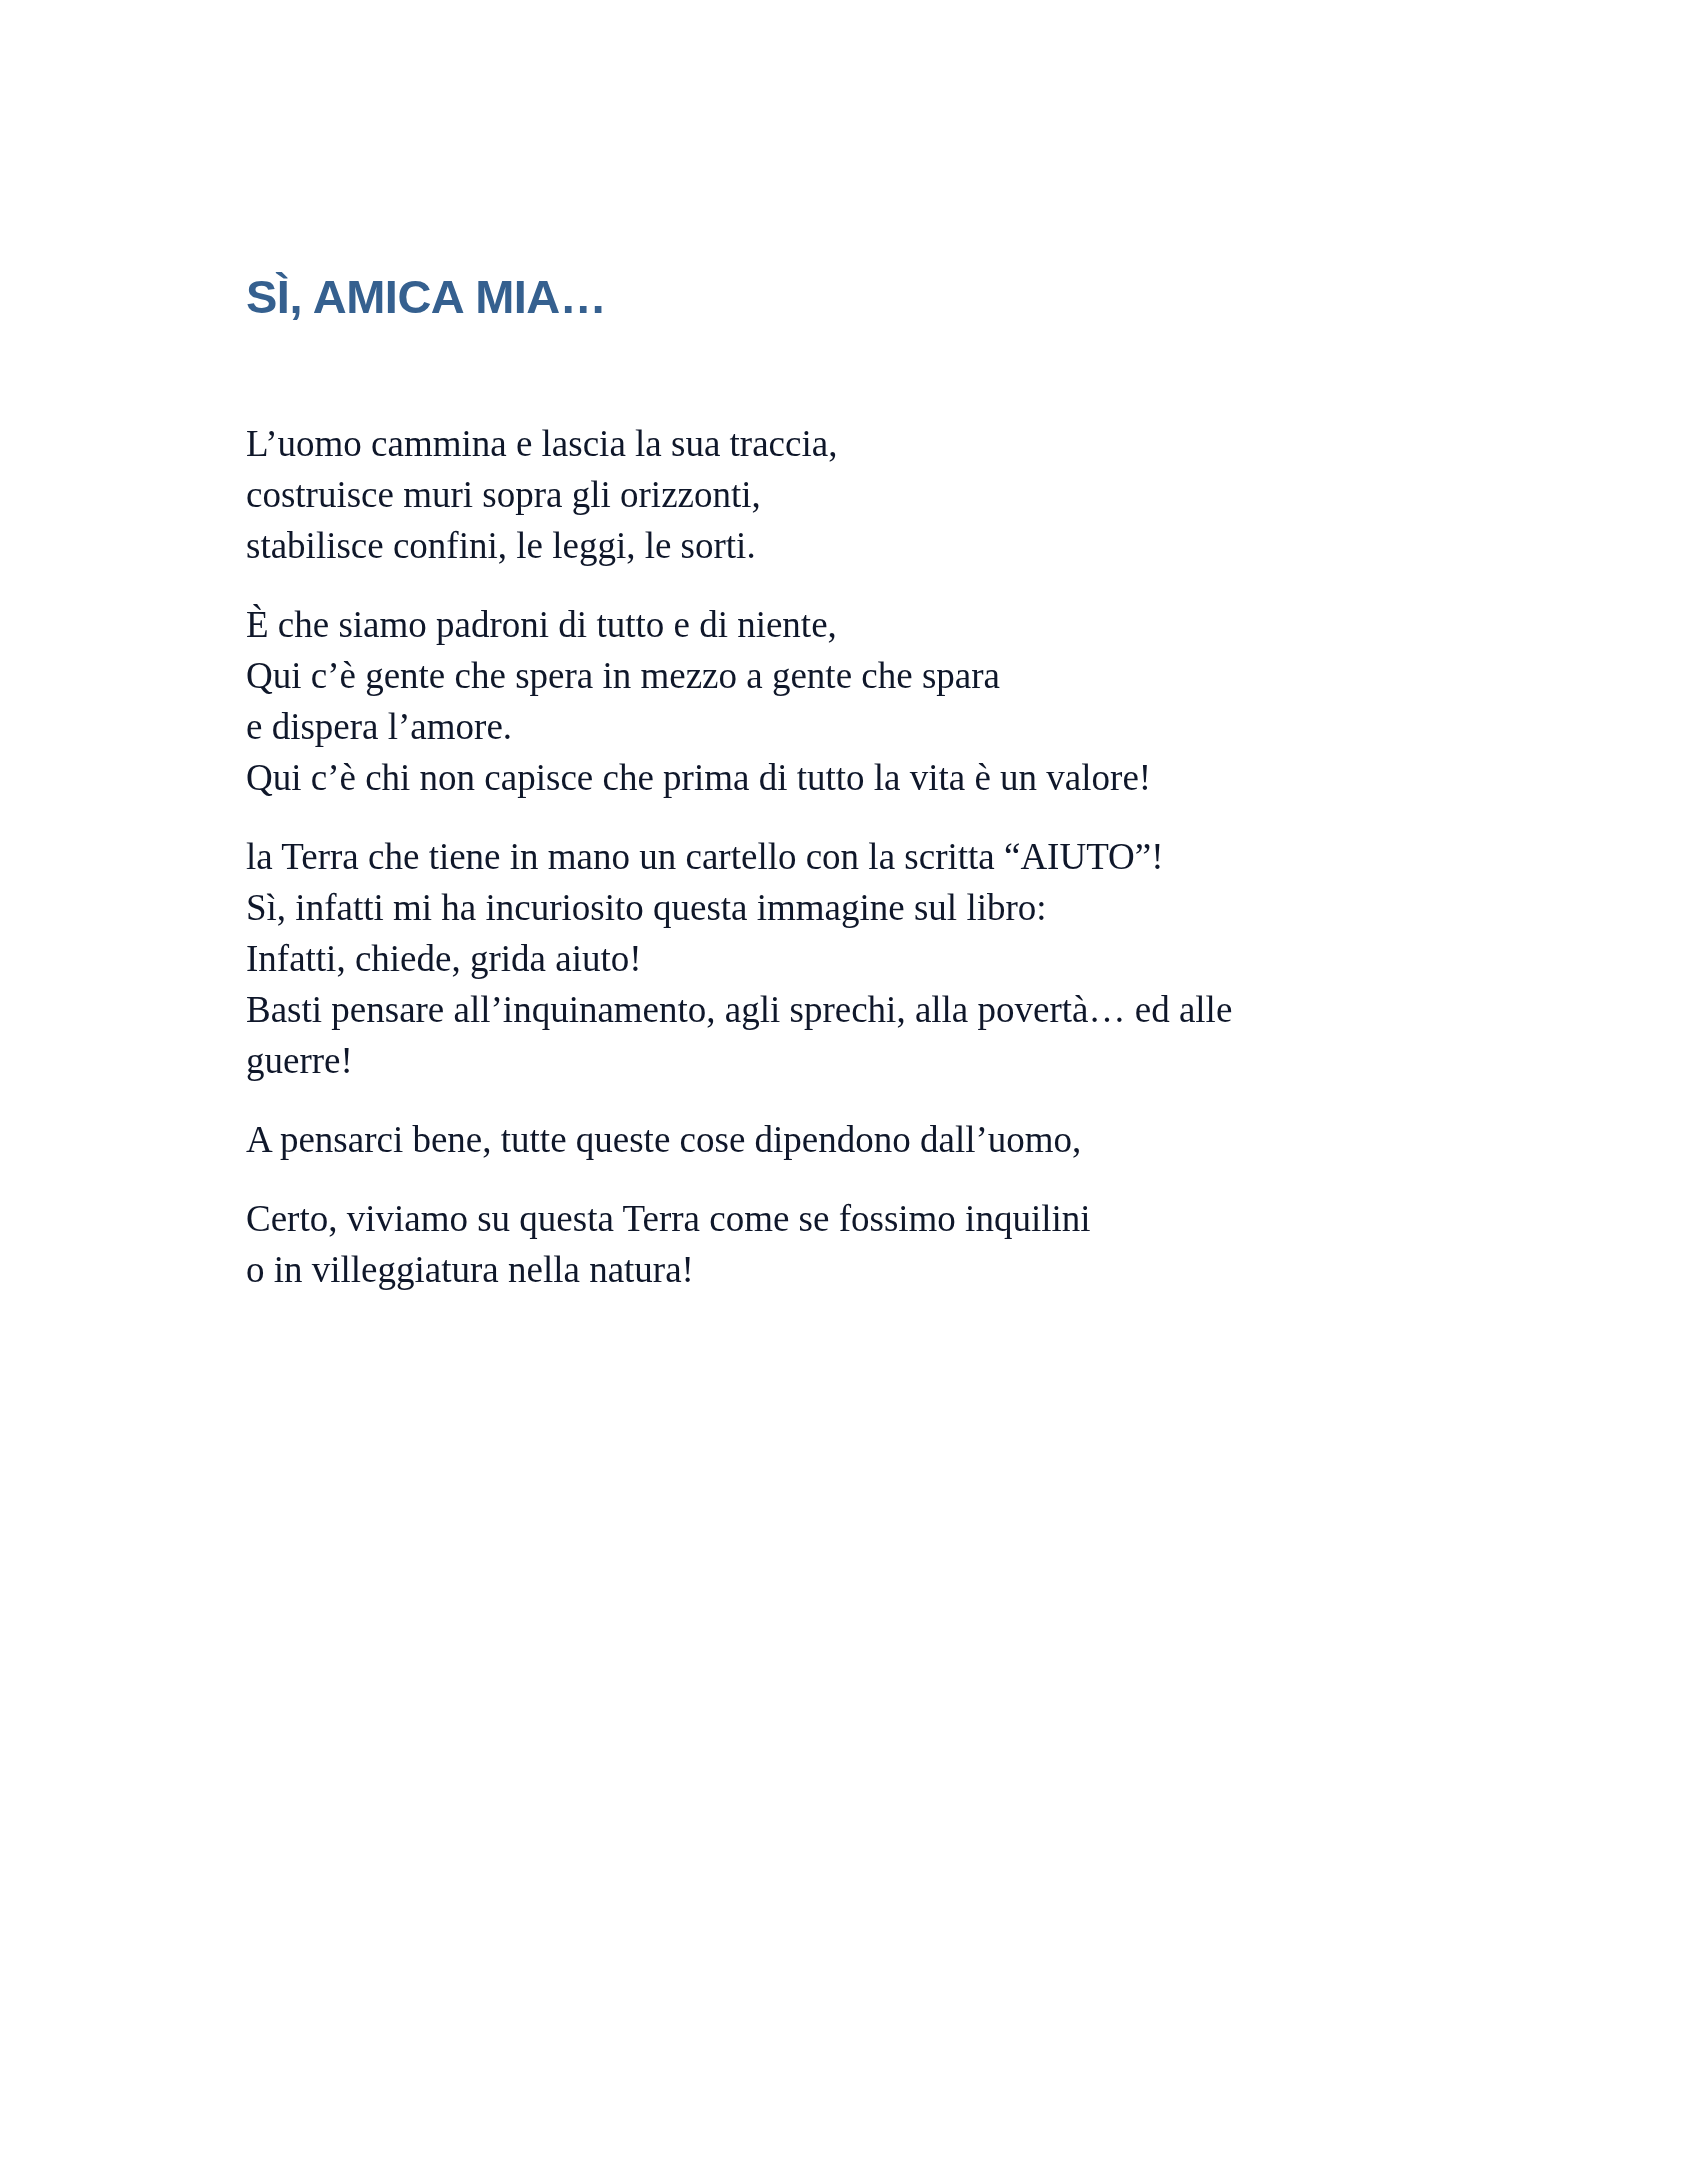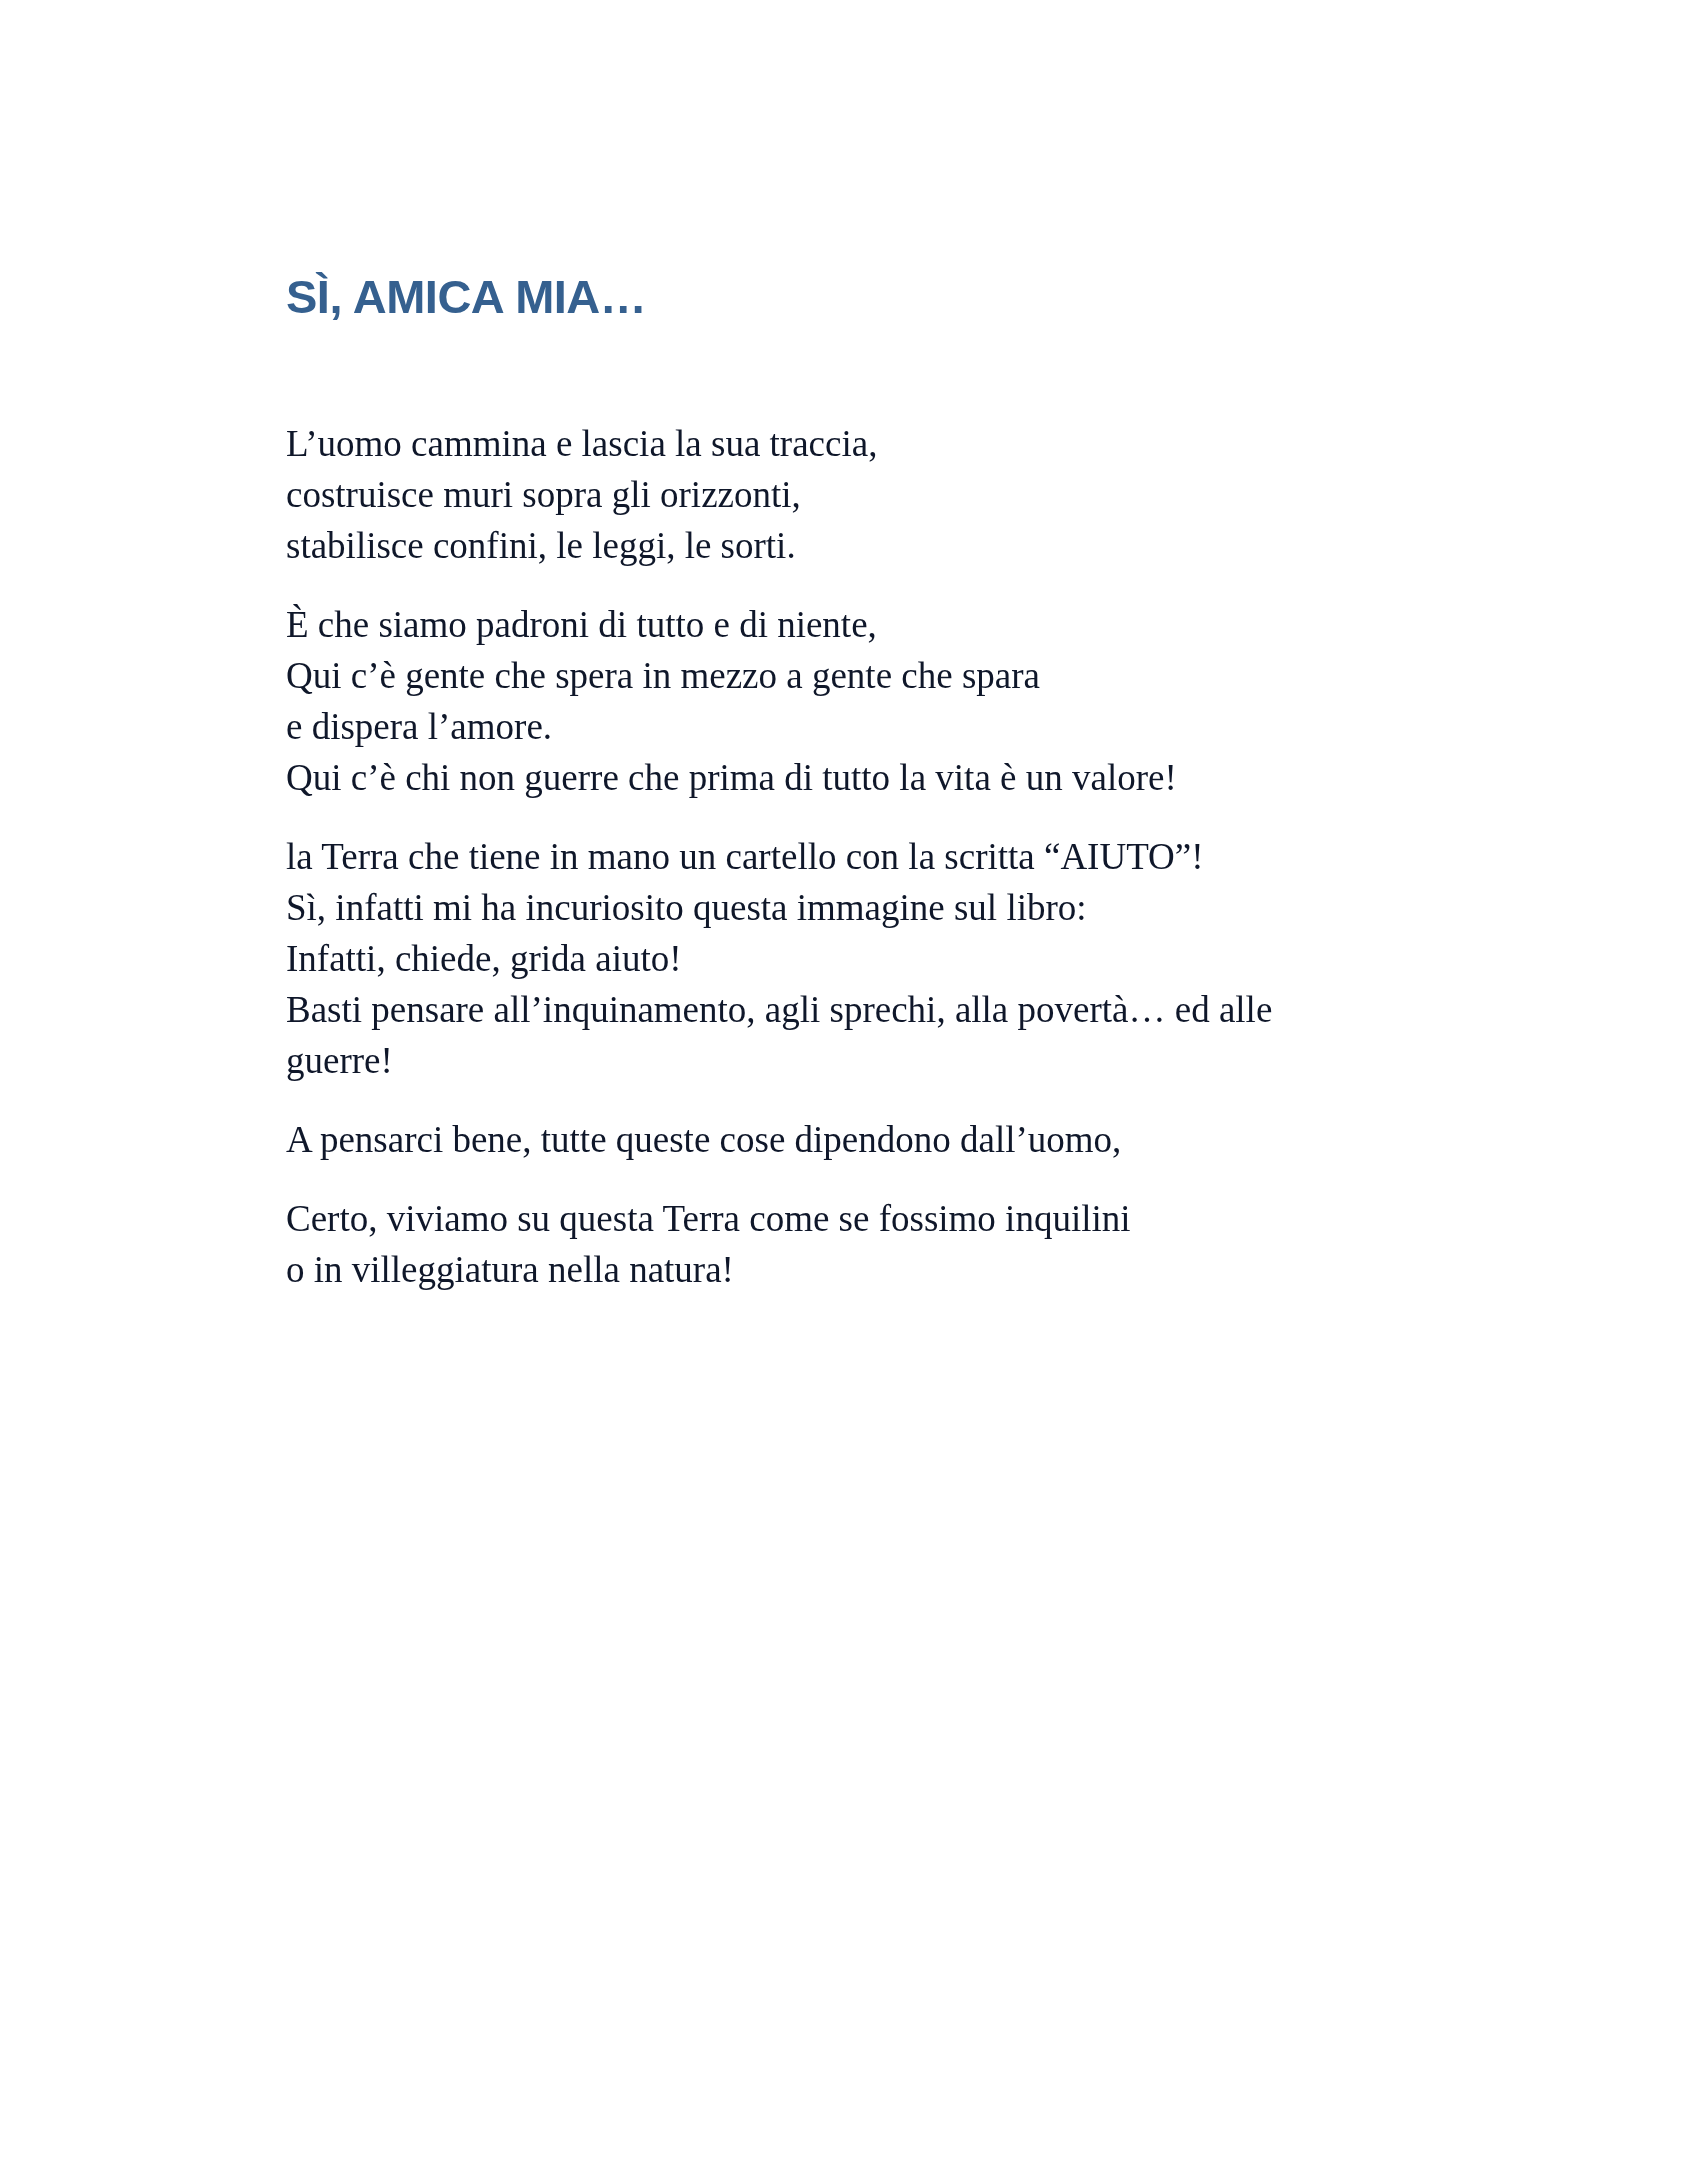--- a/index.html
+++ b/index.html
@@ -12,21 +12,20 @@
     width: 1683px;
     height: 2178px;
     background: #ffffff;
     overflow: hidden;
   }
   .content {
     position: absolute;
     left: 246px;
     top: 272px;
     width: 1228px;
-    margin-left: 40px;
   }
   .title {
     font-family: "Liberation Sans", sans-serif;
     font-weight: bold;
     font-size: 47px;
     line-height: 50px;
     letter-spacing: -0.5px;
     color: #35608F;
     margin: 0 0 96px 0;
   }
@@ -50,21 +49,21 @@
     <p class="stanza">
       <span class="line">L’uomo cammina e lascia la sua traccia,</span>
       <span class="line">costruisce muri sopra gli orizzonti,</span>
       <span class="line">stabilisce confini, le leggi, le sorti.</span>
     </p>
 
     <p class="stanza">
       <span class="line">È che siamo padroni di tutto e di niente,</span>
       <span class="line">Qui c’è gente che spera in mezzo a gente che spara</span>
       <span class="line">e dispera l’amore.</span>
-      <span class="line">Qui c’è chi non guerre che prima di tutto la vita è un valore!</span>
+      <span class="line">Qui c’è chi non capisce che prima di tutto la vita è un valore!</span>
     </p>
 
     <p class="stanza">
       <span class="line">la Terra che tiene in mano un cartello con la scritta “AIUTO”!</span>
       <span class="line">Sì, infatti mi ha incuriosito questa immagine sul libro:</span>
       <span class="line">Infatti, chiede, grida aiuto!</span>
       <span class="line">Basti pensare all’inquinamento, agli sprechi, alla povertà… ed alle</span>
       <span class="line">guerre!</span>
     </p>
 

